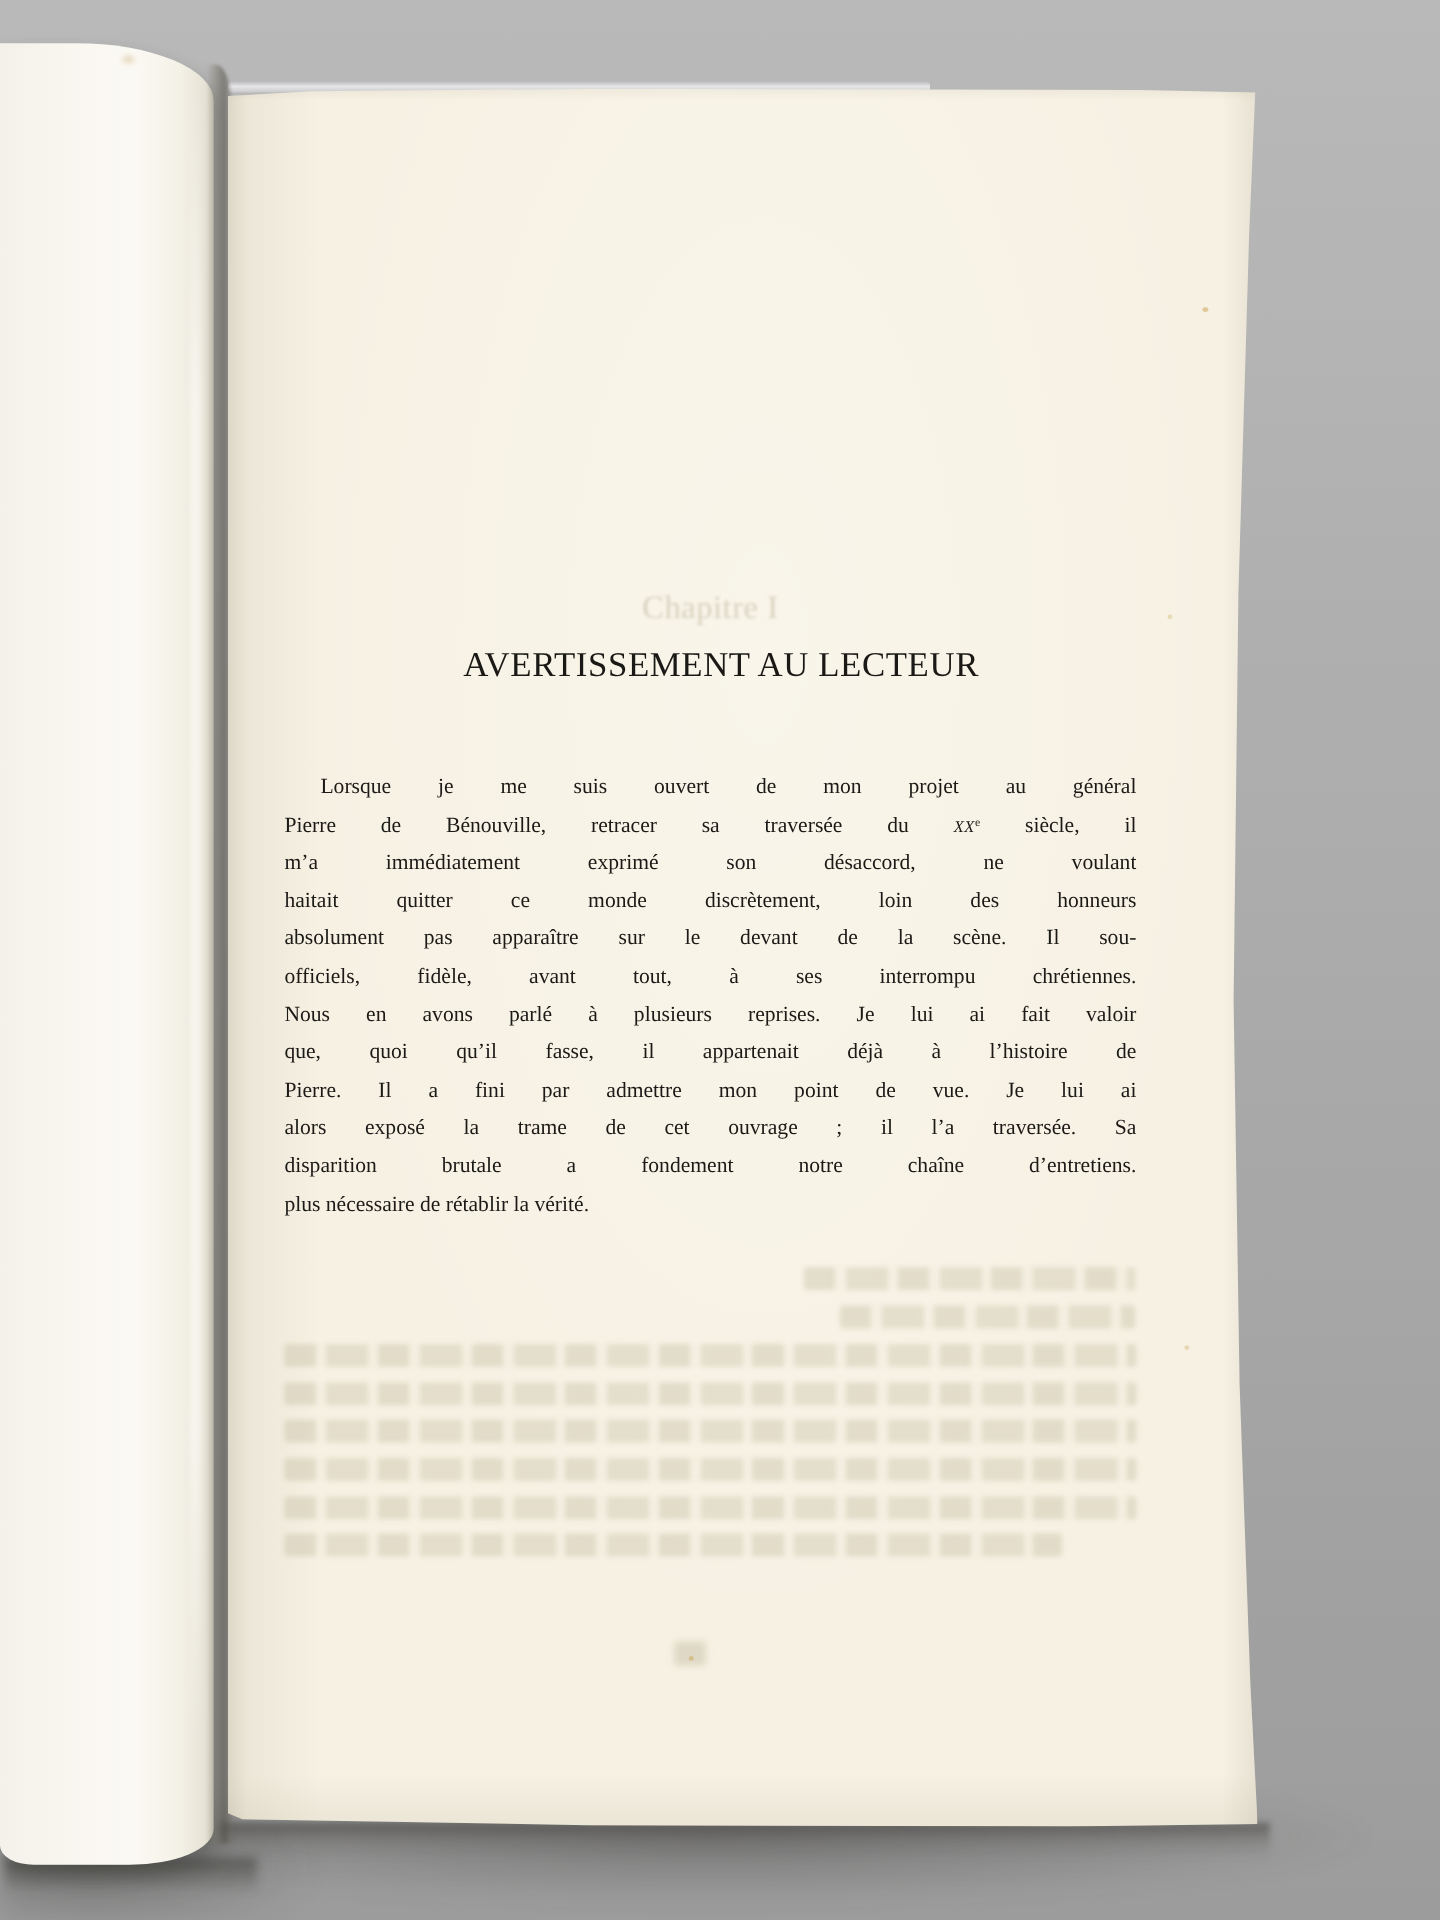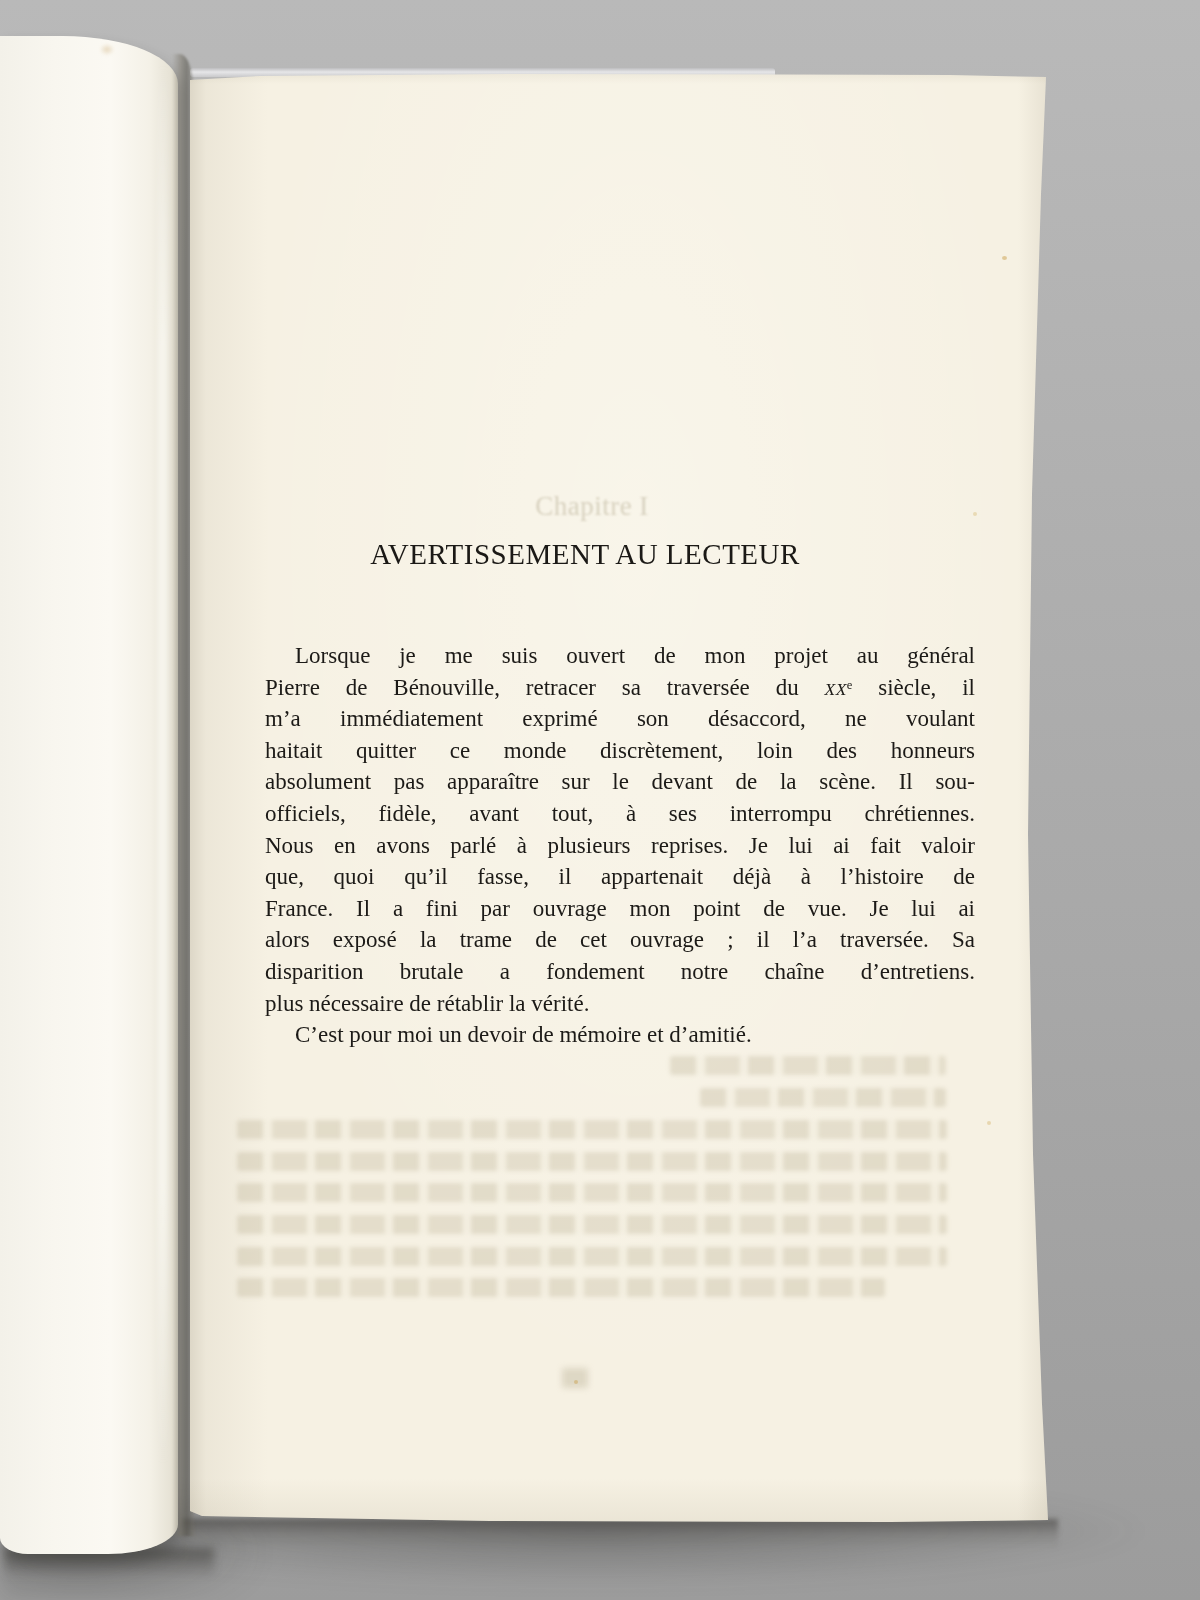--- a/index.html
+++ b/index.html
@@ -54,24 +54,24 @@
   .ghost-chapter{position:absolute;left:47px;top:417px;width:710px;text-align:center;
          font-size:27px;color:rgba(148,136,102,.32);filter:blur(1.3px);
          letter-spacing:.5px;}
   .ghost-strip{position:absolute;height:19px;filter:blur(2.2px);opacity:.5;
          background:repeating-linear-gradient(90deg,rgba(168,156,122,.50) 0px,rgba(168,156,122,.50) 26px,rgba(168,156,122,.05) 26px,rgba(168,156,122,.05) 35px,rgba(168,156,122,.45) 35px,rgba(168,156,122,.45) 70px,rgba(168,156,122,.05) 70px,rgba(168,156,122,.05) 78px);
          border-radius:3px;}
   .ghost-num{position:absolute;left:372px;top:1294px;width:26px;height:20px;
          background:rgba(160,150,120,.28);filter:blur(3px);border-radius:3px;}
   .speck{position:absolute;border-radius:50%;}
   
-  .heading{position:absolute;left:40px;top:464px;width:710px;text-align:center;
+  .heading{position:absolute;left:56px;top:464px;width:710px;text-align:center;
          font-size:29px;line-height:32px;letter-spacing:.5px;color:#1b1916;}
   .textblock{position:absolute;left:47px;top:566px;width:710px;color:#1c1a17;
-         font-size:23px;line-height:31.6px;margin-left:28px;}
+         font-size:18px;line-height:31.6px;}
   .jl{height:31.6px;line-height:31.6px;text-align:justify;overflow:hidden;}
   .jl::after{content:"";display:inline-block;width:100%;height:0;}
   .plain{height:31.6px;line-height:31.6px;text-align:left;overflow:hidden;}
   .ind{text-indent:30px;}
   .sc{font-size:.76em;letter-spacing:.5px;font-style:italic;}
   .textblock sup{font-size:.55em;vertical-align:.45em;line-height:0;}
 </style>
 </head>
 <body>
 
@@ -97,25 +97,24 @@
 
     <div class="textblock">
       <div class="jl ind">Lorsque je me suis ouvert de mon projet au général</div>
       <div class="jl"><span>Pierre de Bénouville, retracer sa traversée du </span><span class="sc">XX</span><sup>e</sup><span> siècle, il</span></div>
       <div class="jl">m’a immédiatement exprimé son désaccord, ne voulant</div>
       <div class="jl">haitait quitter ce monde discrètement, loin des honneurs</div>
       <div class="jl">absolument pas apparaître sur le devant de la scène. Il sou-</div>
       <div class="jl">officiels, fidèle, avant tout, à ses interrompu chrétiennes.</div>
       <div class="jl">Nous en avons parlé à plusieurs reprises. Je lui ai fait valoir</div>
       <div class="jl">que, quoi qu’il fasse, il appartenait déjà à l’histoire de</div>
-      <div class="jl">France. Il a fini par ouvrage mon point de vue. Je lui ai</div>
+      <div class="jl">Pierre. Il a fini par admettre mon point de vue. Je lui ai</div>
       <div class="jl">alors exposé la trame de cet ouvrage ; il l’a traversée. Sa</div>
       <div class="jl">disparition brutale a fondement notre chaîne d’entretiens.</div>
       <div class="plain">plus nécessaire de rétablir la vérité.</div>
-      <div class="plain ind">C’est pour moi un devoir de mémoire et d’amitié.</div>
     </div>
 
     <div class="ghost-strip" style="left:480px;top:982px;width:276px;"></div>
     <div class="ghost-strip" style="left:510px;top:1014px;width:246px;"></div>
     <div class="ghost-strip" style="left:47px;top:1046px;width:710px;"></div>
     <div class="ghost-strip" style="left:47px;top:1078px;width:710px;"></div>
     <div class="ghost-strip" style="left:47px;top:1109px;width:710px;"></div>
     <div class="ghost-strip" style="left:47px;top:1141px;width:710px;"></div>
     <div class="ghost-strip" style="left:47px;top:1173px;width:710px;"></div>
     <div class="ghost-strip" style="left:47px;top:1204px;width:648px;"></div>

